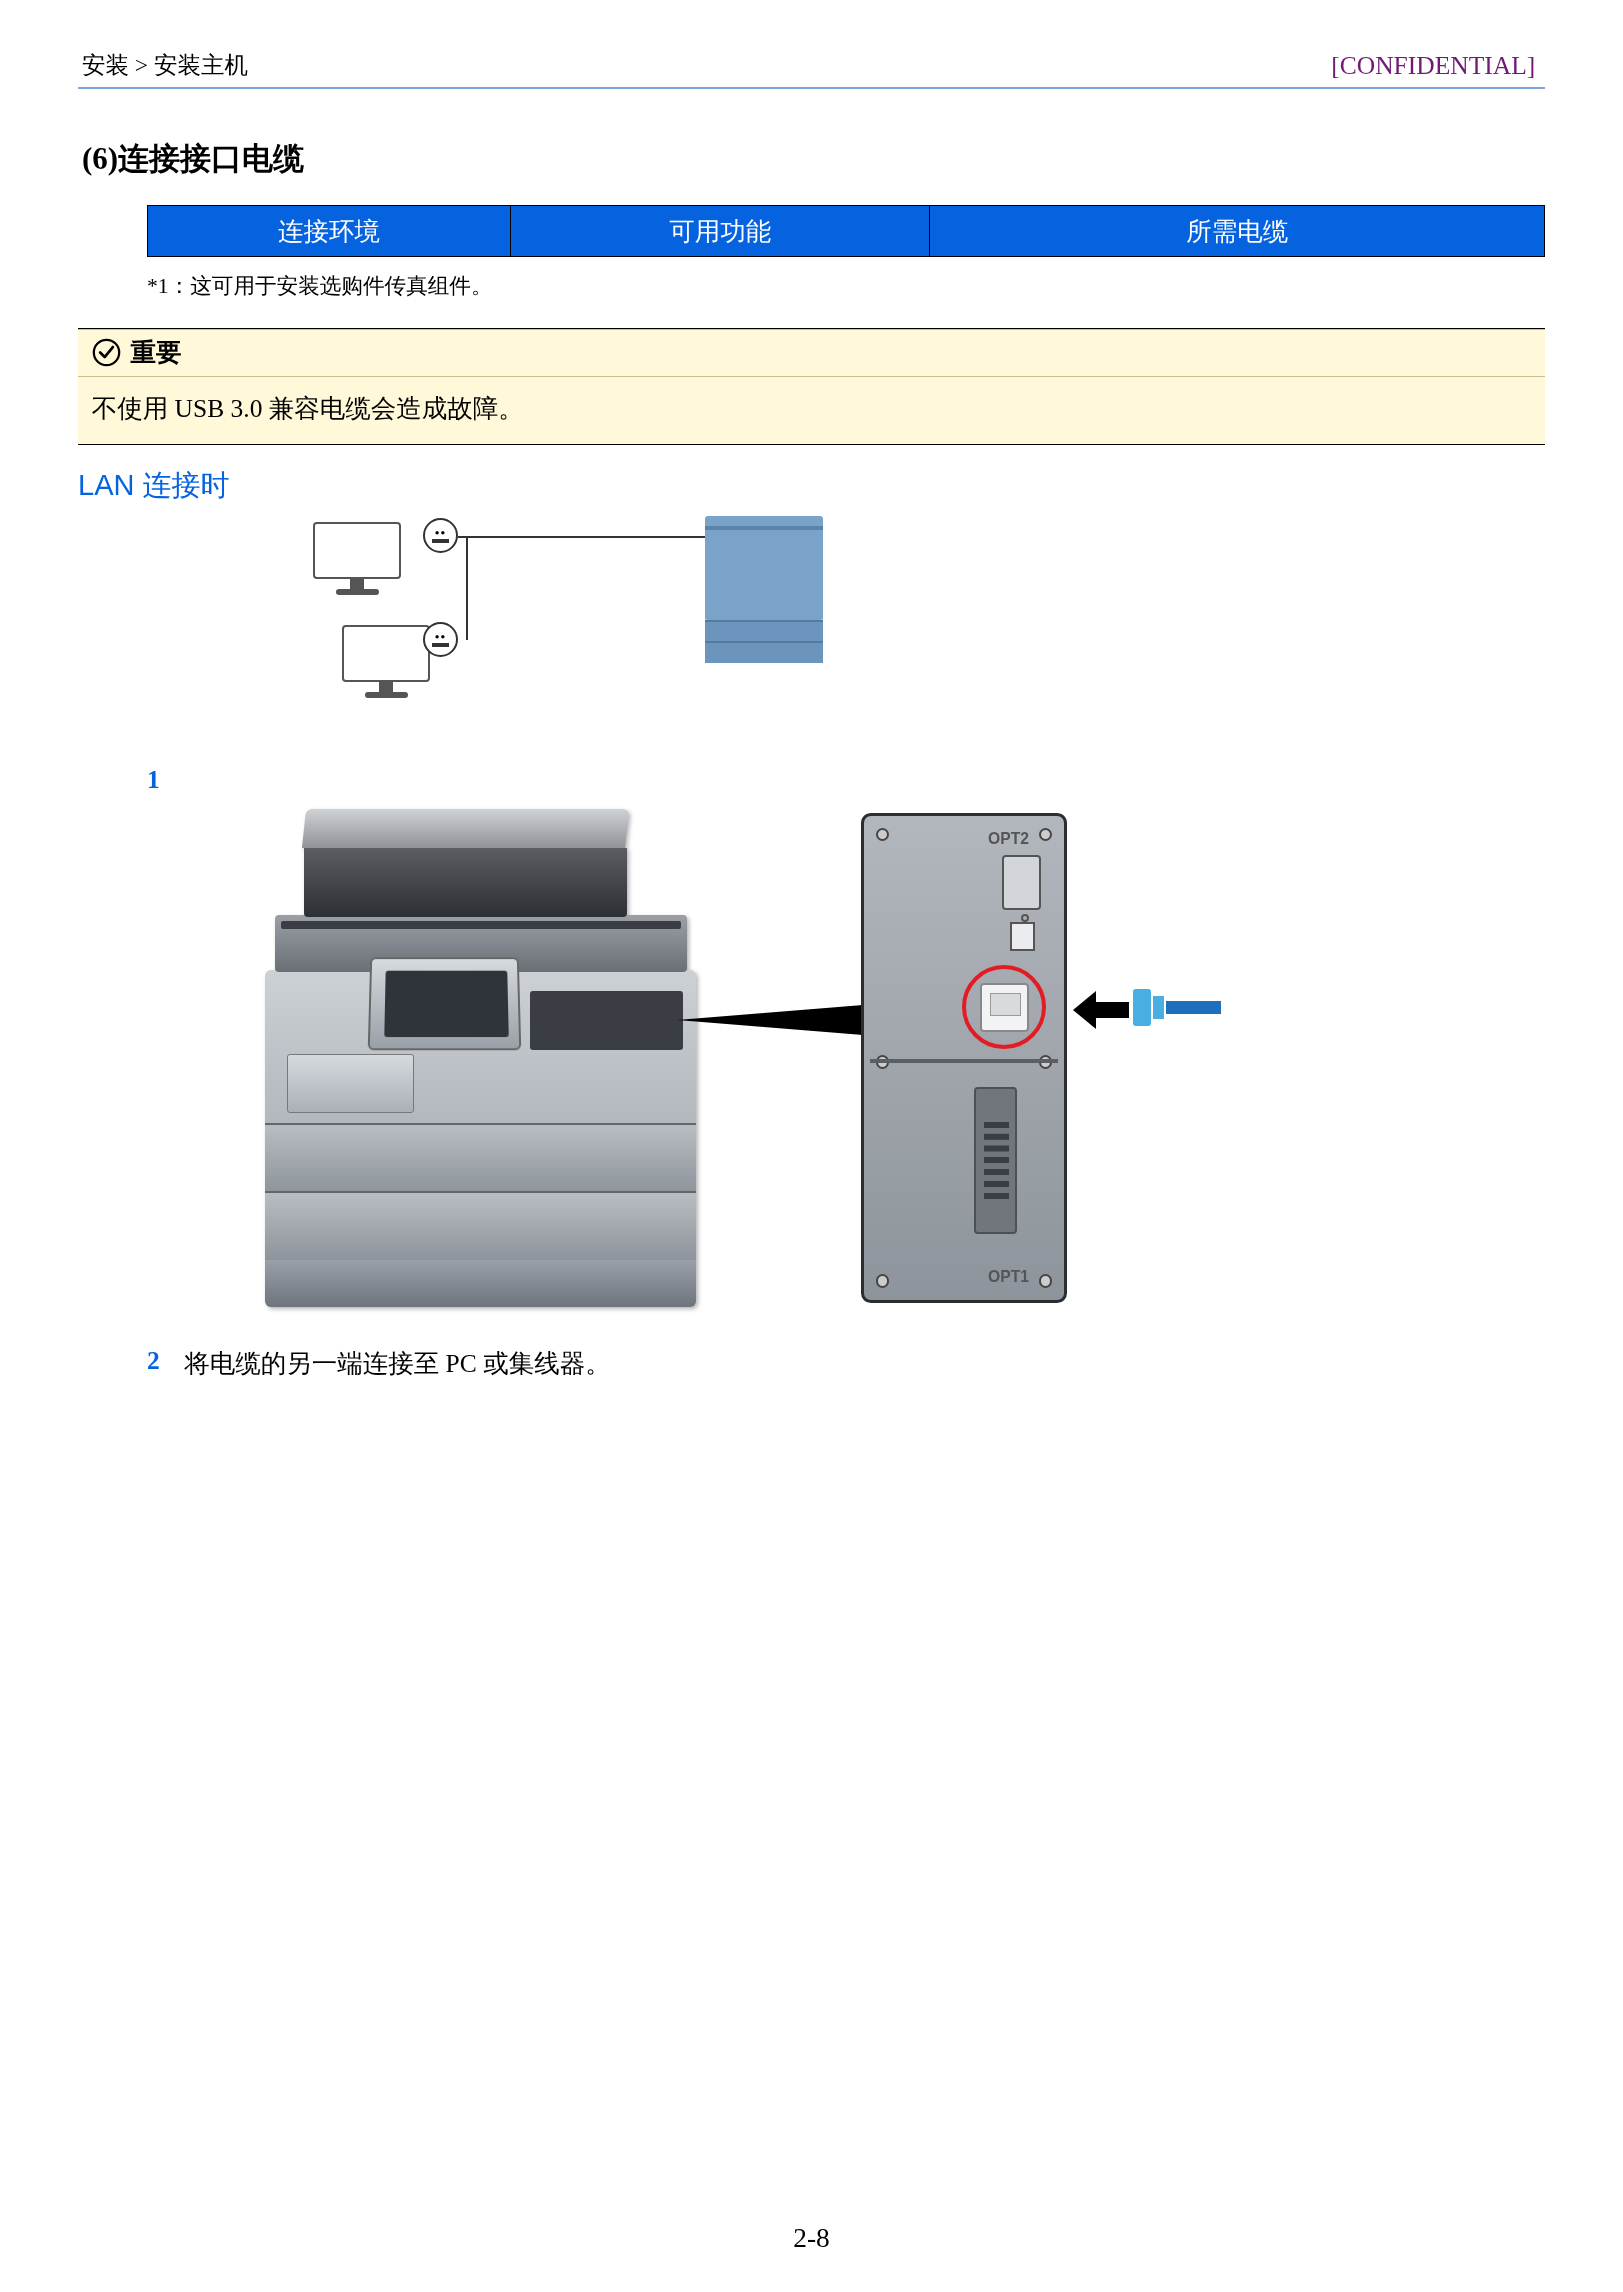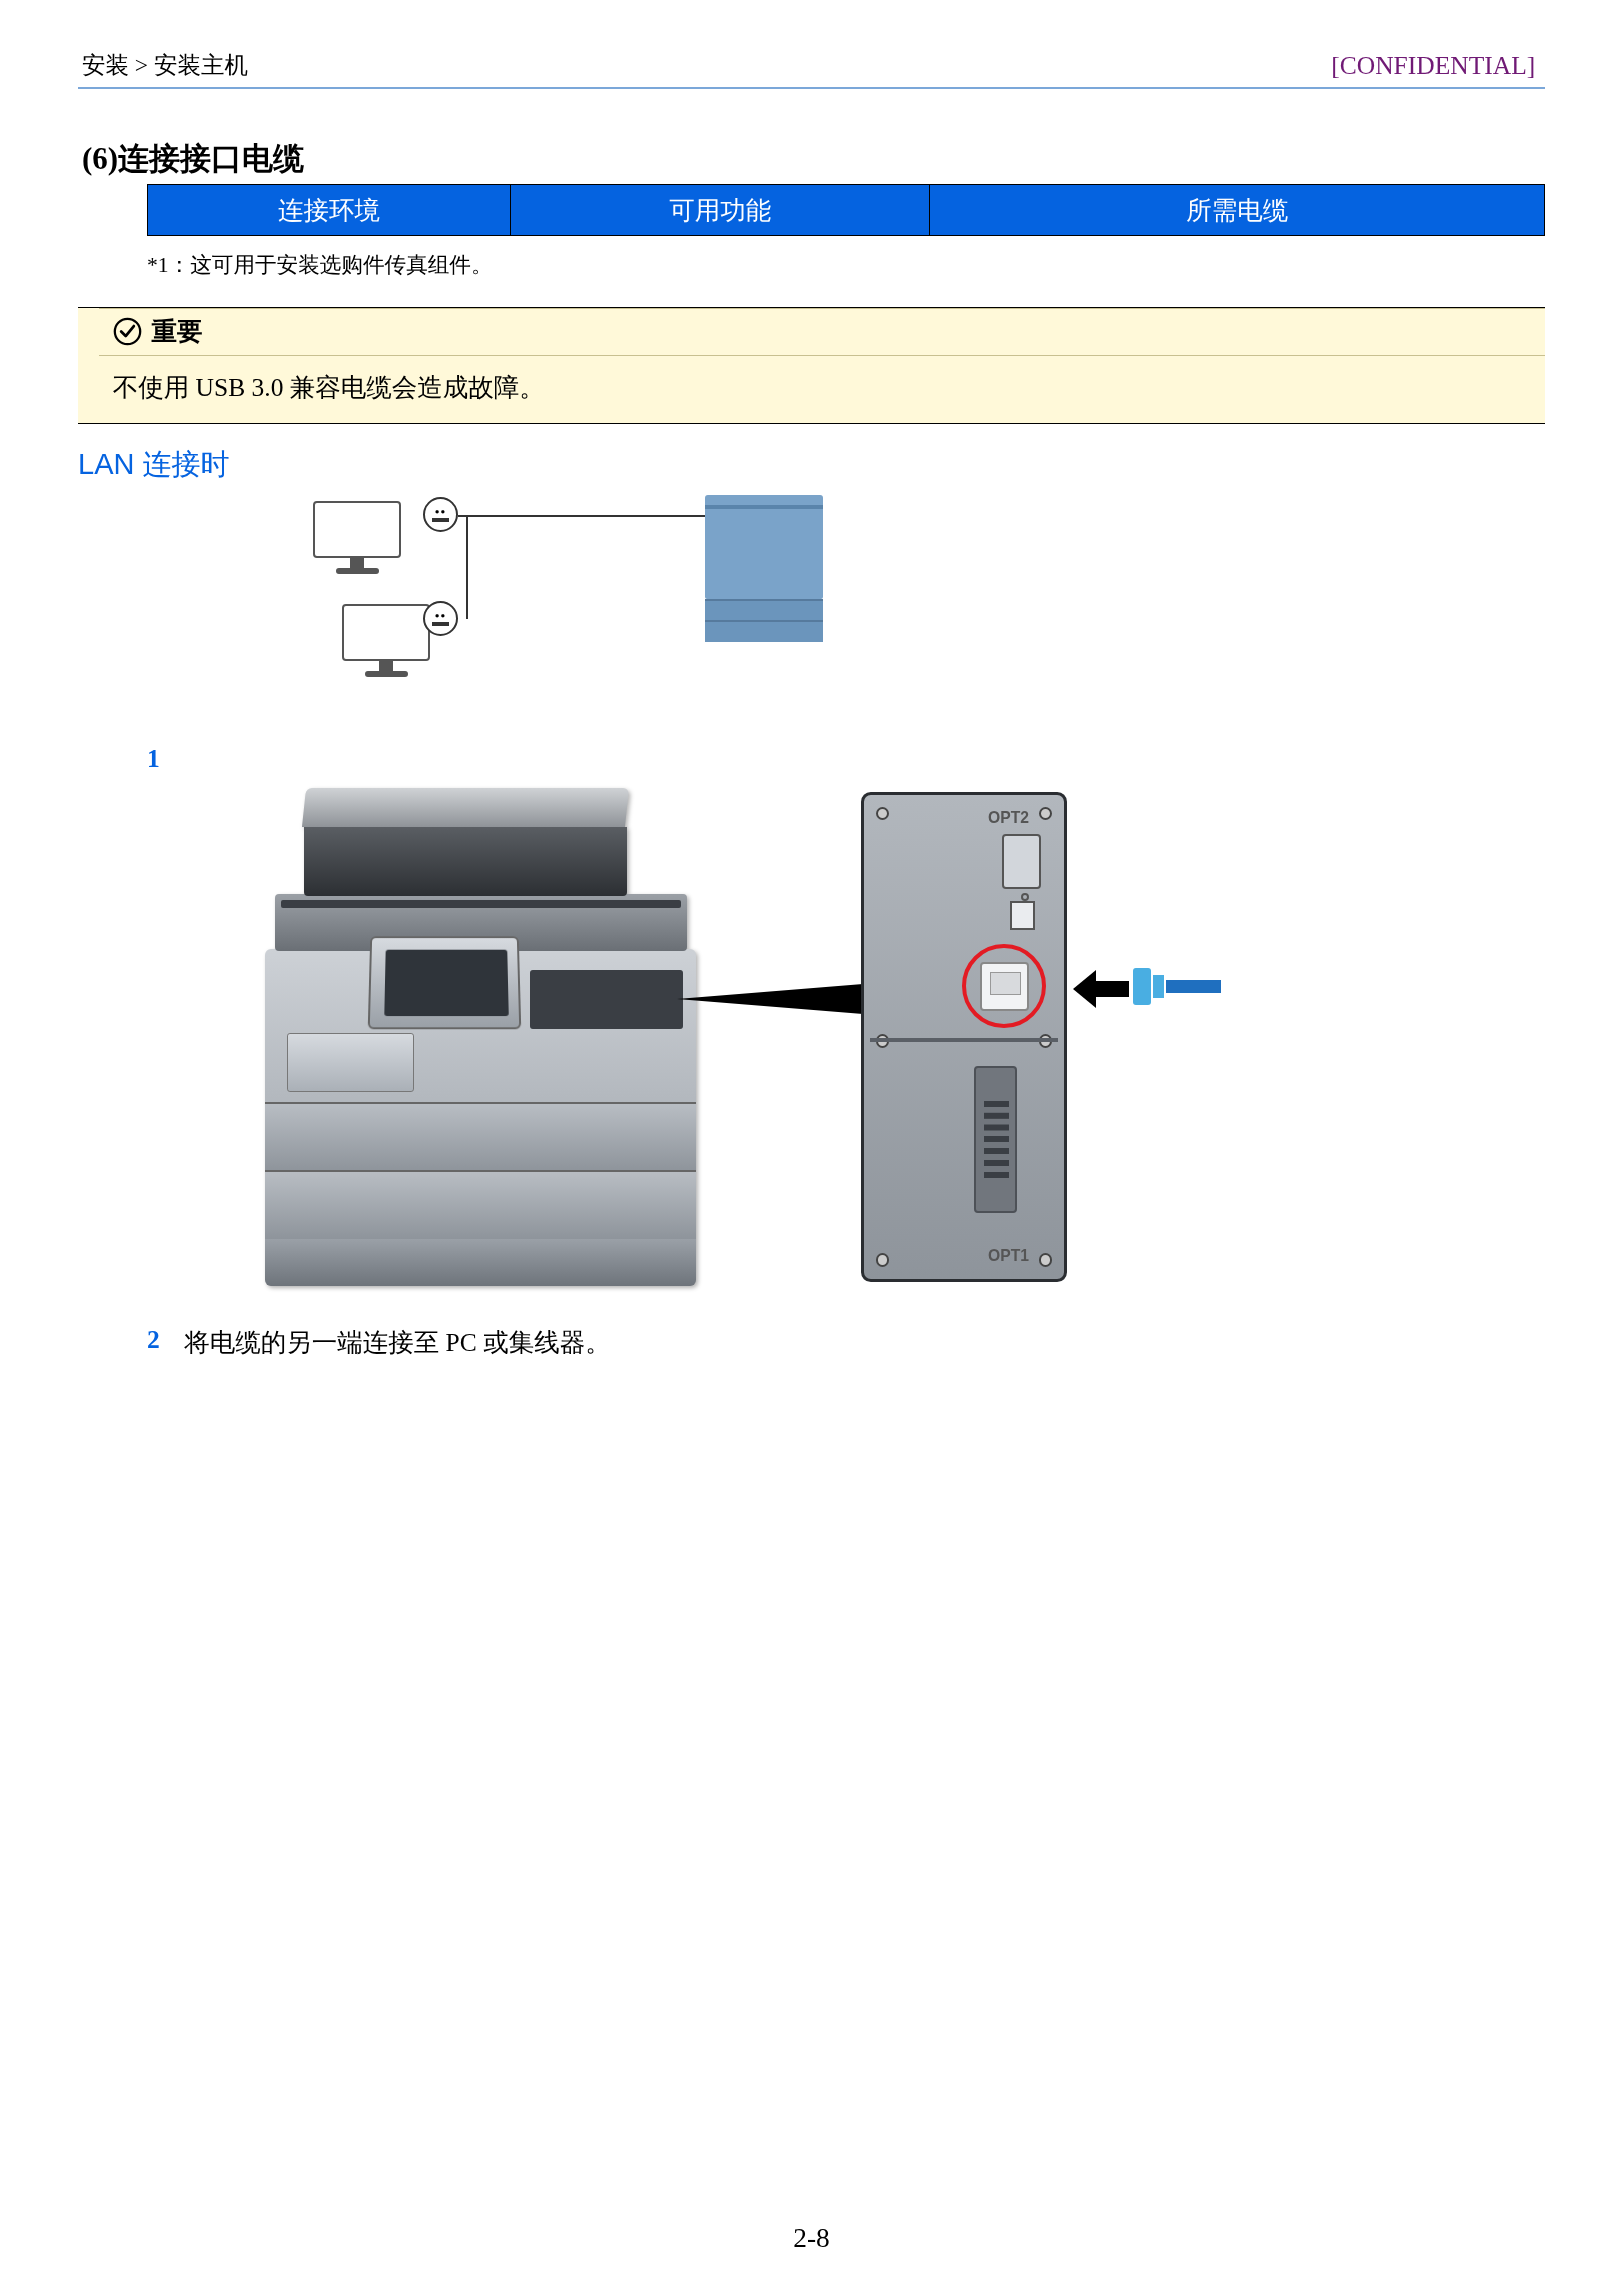--- a/index.html
+++ b/index.html
@@ -28,21 +28,21 @@
     color: #701a75;
   }
   .header-rule {
     border: none;
     border-top: 2px solid #7BA7D9;
     margin-bottom: 49px;
   }
   .section-title {
     font-size: 31px;
     font-weight: bold;
-    margin-bottom: 4px;
+    margin-bottom: 25px;
     padding-left: 3.9px;
   }
   .content-indent {
     margin-left: 69px;
     margin-right: 0;
   }
   table.cable-table {
     border-collapse: collapse;
     width: 100%;
     font-size: 23.5px;
@@ -71,21 +71,20 @@
     margin-bottom: 27.4px;
   }
   .important-box {
     background: #FFF9D9;
     border-top: 1px solid #000;
     border-bottom: 1px solid #000;
     margin-left: 0;
     margin-right: 0;
     padding-bottom: 17.6px;
     margin-bottom: 21.6px;
-    padding-left: 21px;
   }
   .important-title-row {
     border-top: 1px solid #c8c090;
     border-bottom: 1px solid #c8c090;
     padding: 5.9px 13.7px;
     display: flex;
     align-items: center;
     gap: 9.8px;
     margin-bottom: 13.7px;
   }

